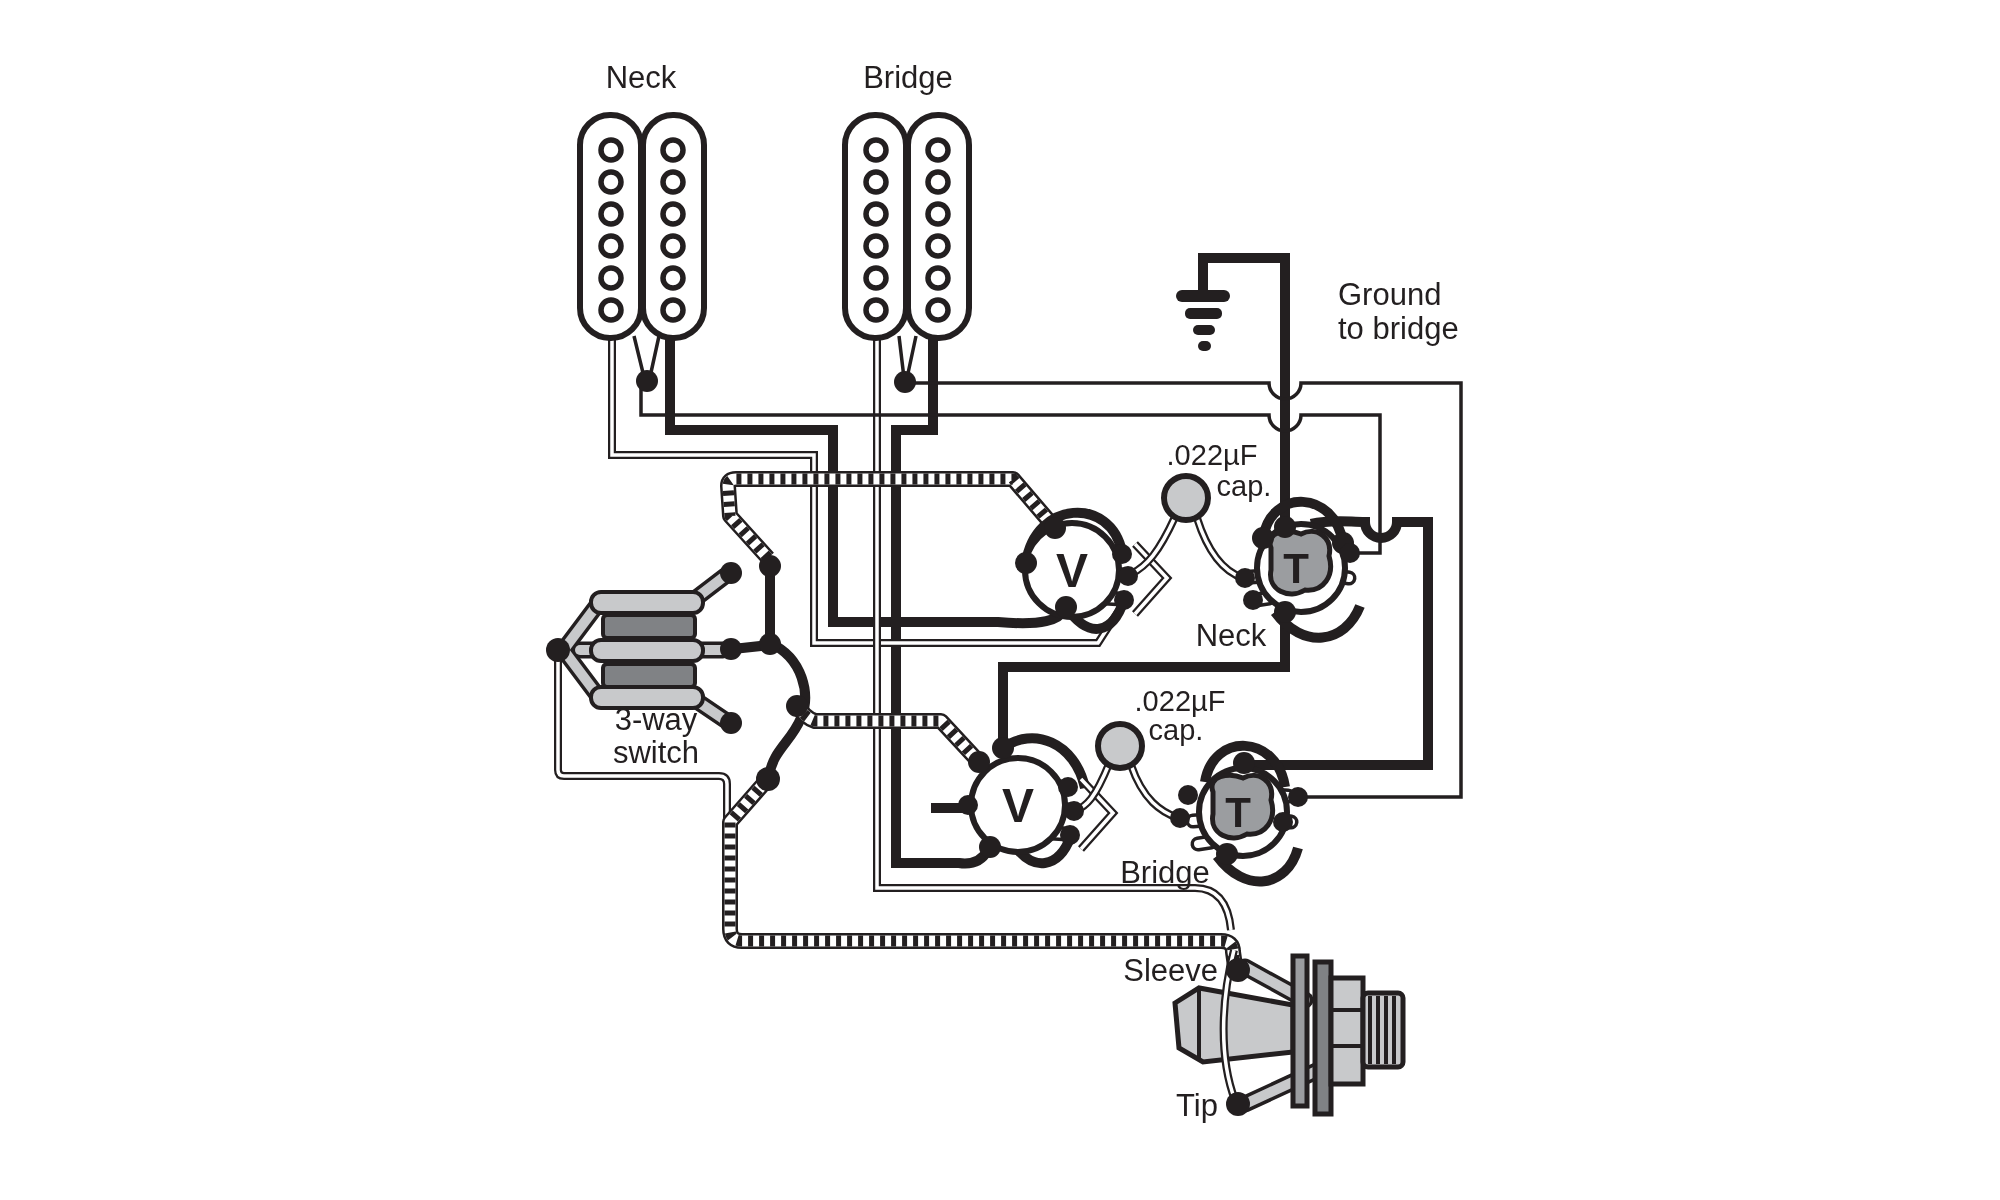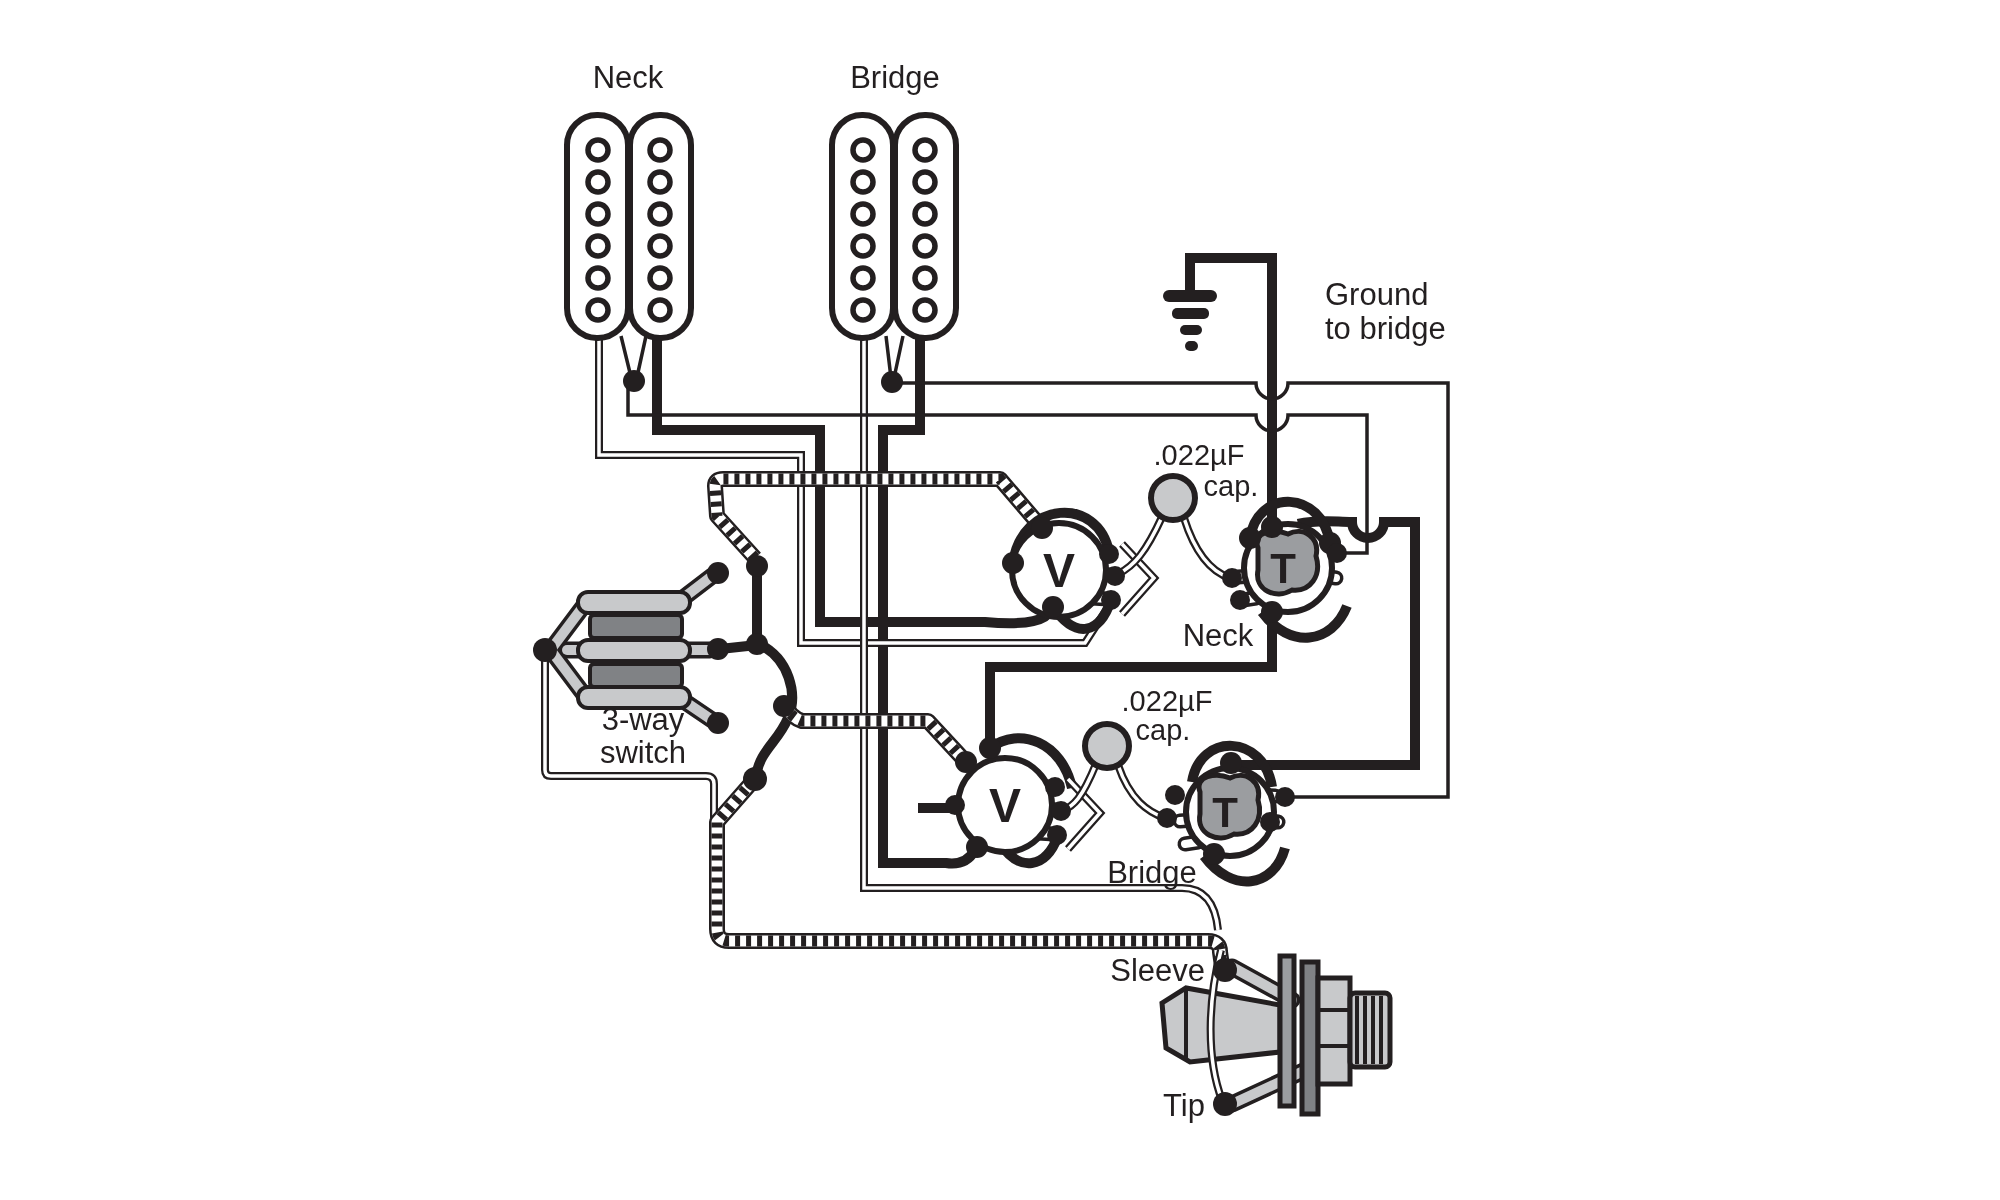--- a/index.html
+++ b/index.html
@@ -1,16 +1,16 @@
 <!DOCTYPE html>
 <html style="--ink: #231f20; --light: #c8c9cb; --mid: #9b9da0; --dark: #808285; --bg: #ffffff;"><head>
 <meta charset="utf-8">
 <style>
   html,body{margin:0;padding:0;background:#fff;}
-  .stage{width:1632px;height:1200px;position:relative;background:var(--bg,#fff);overflow:hidden;}
+  .stage{width:1632px;height:1200px;position:relative;background:var(--bg,#fff);overflow:hidden;margin-left:13px;}
   svg{display:block;}
   .t{font-family:"Liberation Sans",sans-serif;fill:var(--ink);}
   .lbl{font-size:31px;}
   .lbl-sm{font-size:29px;}
   .pot-letter{font-size:48px;font-weight:bold;}
   .tone-letter{font-size:42px;font-weight:bold;}
   .wire-thick{fill:none;stroke:var(--ink);stroke-width:10;}
   .wire-thin{fill:none;stroke:var(--ink);stroke-width:3.5;}
   .w-out{fill:none;stroke:var(--ink);stroke-width:8;}
   .w-in{fill:none;stroke:#fff;stroke-width:3.5;}

